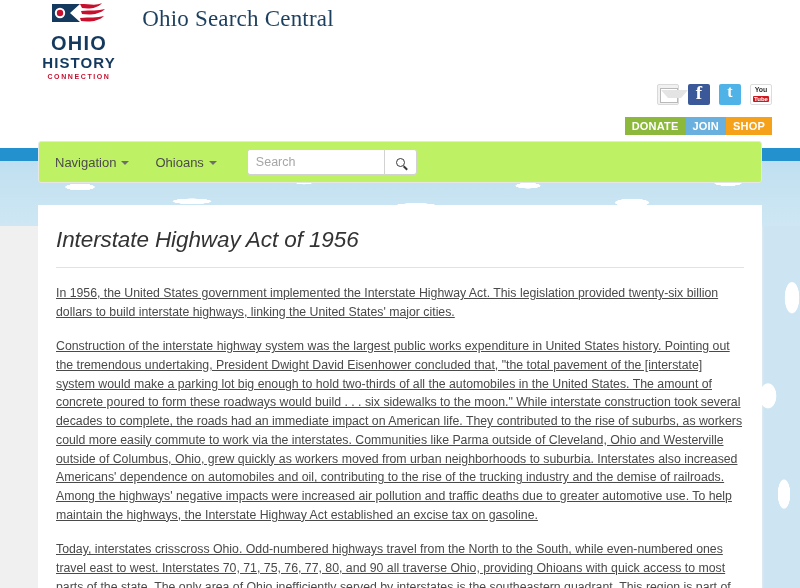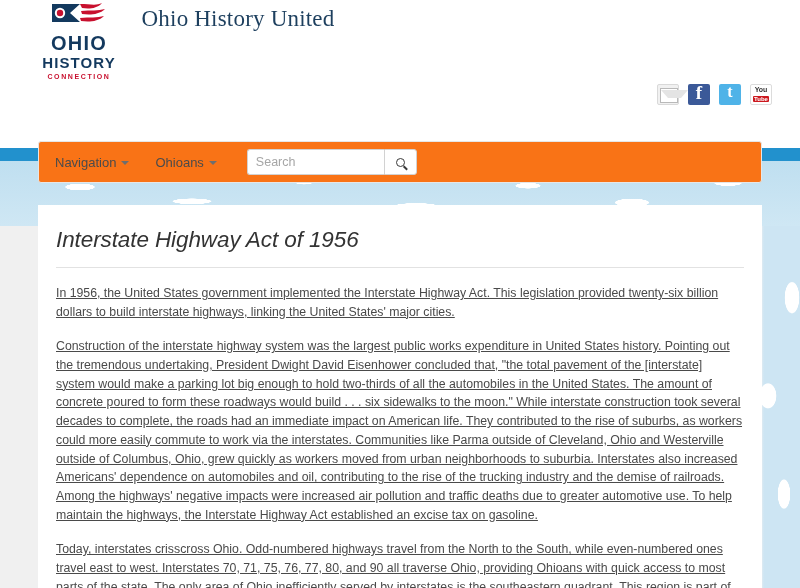--- a/index.html
+++ b/index.html
@@ -183,21 +183,21 @@
       radial-gradient(ellipse 12px 28px at 98% 78%, #ffffff 50%, transparent 54%),
       linear-gradient(90deg, #f0f0f0 0%, #f0f0f0 95%, #cde5f3 95.5%, #cde5f3 100%);
     z-index: 0;
   }
 
   
   .navbar {
     position: absolute;
     left: 38px; top: 141px;
     width: 724px; height: 42px;
-    background: #f97316;
+    background: #bef264;
     border: 1px solid #e6e6e6;
     border-radius: 3px;
     display: flex;
     align-items: center;
     padding-left: 16px;
     z-index: 6;
   }
   .nav-item {
     font-size: 13px;
     color: #4b4b4b;
@@ -302,29 +302,34 @@
           <path d="M40 2 C50 2 56 4 62 1 C57 7 48 7 42 6 Z" fill="#c8102e"></path>
           <path d="M41 9 C51 8 58 9 65 7 C59 13 49 13 42 12 Z" fill="#c8102e"></path>
           <path d="M40 16 C50 15 57 16 64 14 C58 20 48 20 41 19 Z" fill="#c8102e"></path>
         </svg>
       </div>
       <div class="logo-text logo-ohio">OHIO</div>
       <div class="logo-text logo-history">HISTORY</div>
       <div class="logo-text logo-connection">CONNECTION</div>
     </div>
 
-    <div class="site-title">Ohio History United</div>
+    <div class="site-title">Ohio Search Central</div>
 
     <div class="social-row">
       <span class="social-ico ico-mail"></span>
       <span class="social-ico ico-fb"></span>
       <span class="social-ico ico-tw"></span>
       <span class="social-ico ico-yt"></span>
     </div>
 
+    <div class="cta-row">
+      <button class="cta-btn cta-donate">DONATE</button>
+      <button class="cta-btn cta-join">JOIN</button>
+      <button class="cta-btn cta-shop">SHOP</button>
+    </div>
   </div>
 
   <div class="texture-right"></div>
   <div class="texture-band"></div>
   <div class="blue-stripe"></div>
 
   <div class="navbar">
     <span class="nav-item">
       <span>Navigation</span><span class="caret"></span>
     </span>

